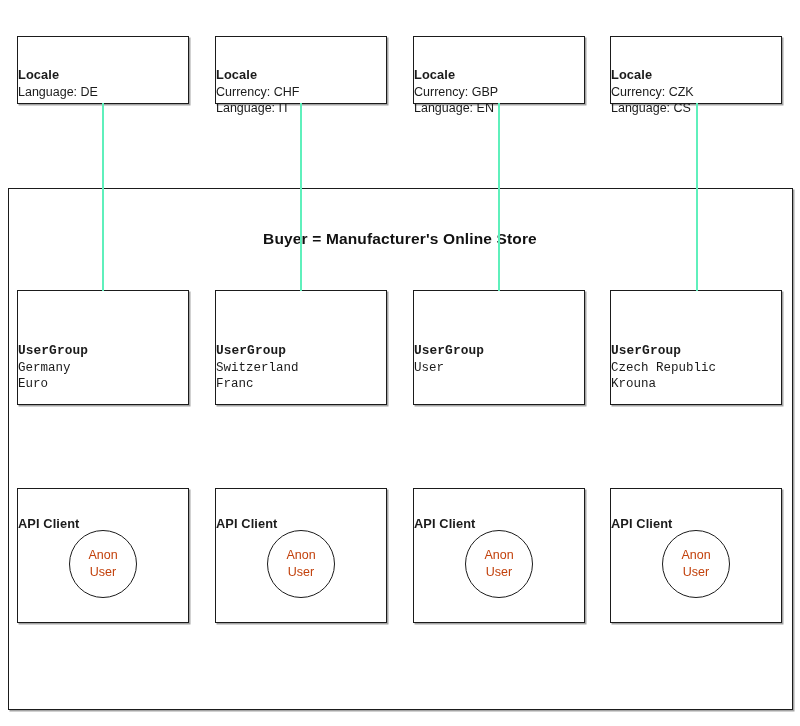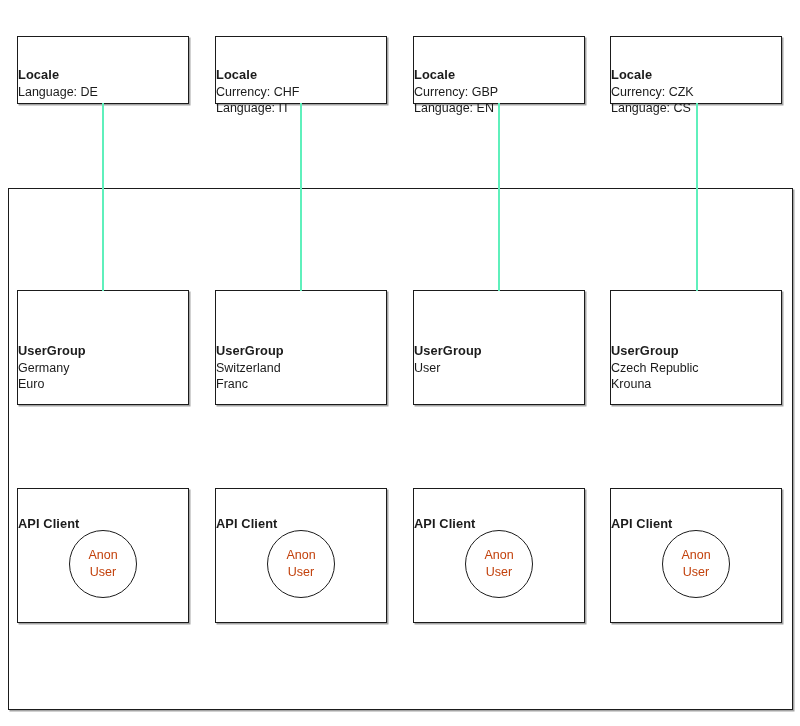--- a/index.html
+++ b/index.html
@@ -91,21 +91,21 @@
     color: #111111;
     z-index: 4;
   }
 
   
   .usergroup-box {
     height: 115px;
     width: 172px;
     top: 290px;
   }
-  .usergroup-box .node-text { top: 32px; }
+  .usergroup-box .node-text { top: 32px; font-family: Liberation Mono, monospace; }
 
   
   .apiclient-box {
     height: 135px;
     width: 172px;
     top: 488px;
   }
   .apiclient-box .node-text.api-title { top: 7px; }
 
   .anon-circle {
@@ -156,20 +156,21 @@
   <div class="conn conn-green" style="left:300px; top:103px; height:188px;"></div>
   <div class="conn conn-green" style="left:498px; top:103px; height:188px;"></div>
   <div class="conn conn-green" style="left:696px; top:103px; height:188px;"></div>
 
   <div class="conn conn-gray" style="left:102px; top:404px; height:86px;"></div>
   <div class="conn conn-gray" style="left:300px; top:404px; height:86px;"></div>
   <div class="conn conn-gray" style="left:498px; top:404px; height:86px;"></div>
   <div class="conn conn-gray" style="left:696px; top:404px; height:86px;"></div>
 
   <div id="outer-container"></div>
+  <div id="store-title">Buyer = Manufacturer's Online Store</div>
 
   <div class="node locale-box" style="left:17px;">
     <div class="node-text">
       <span class="line-strong">Locale</span>
       <span class="line-normal">Language: DE</span>
     </div>
   </div>
 
   <div class="node locale-box" style="left:215px;">
     <div class="node-text">

